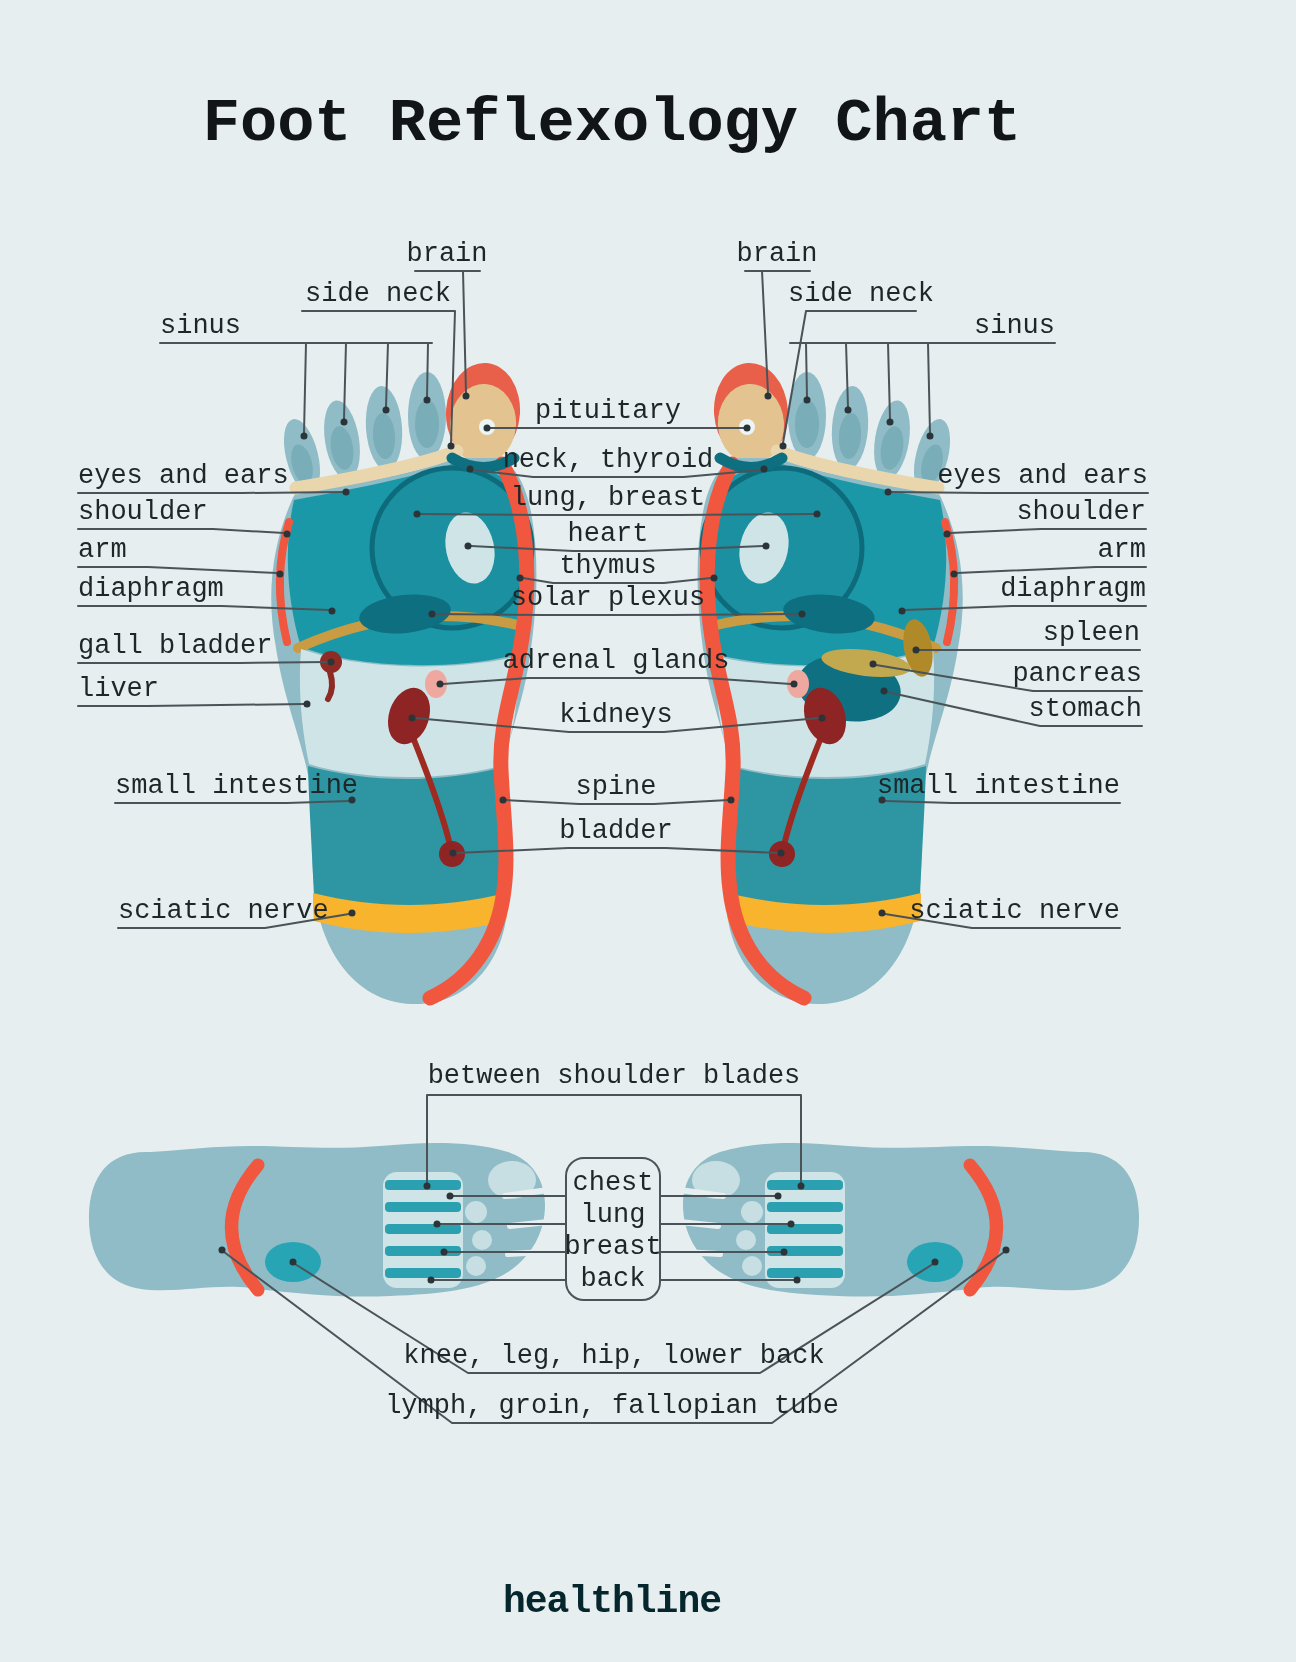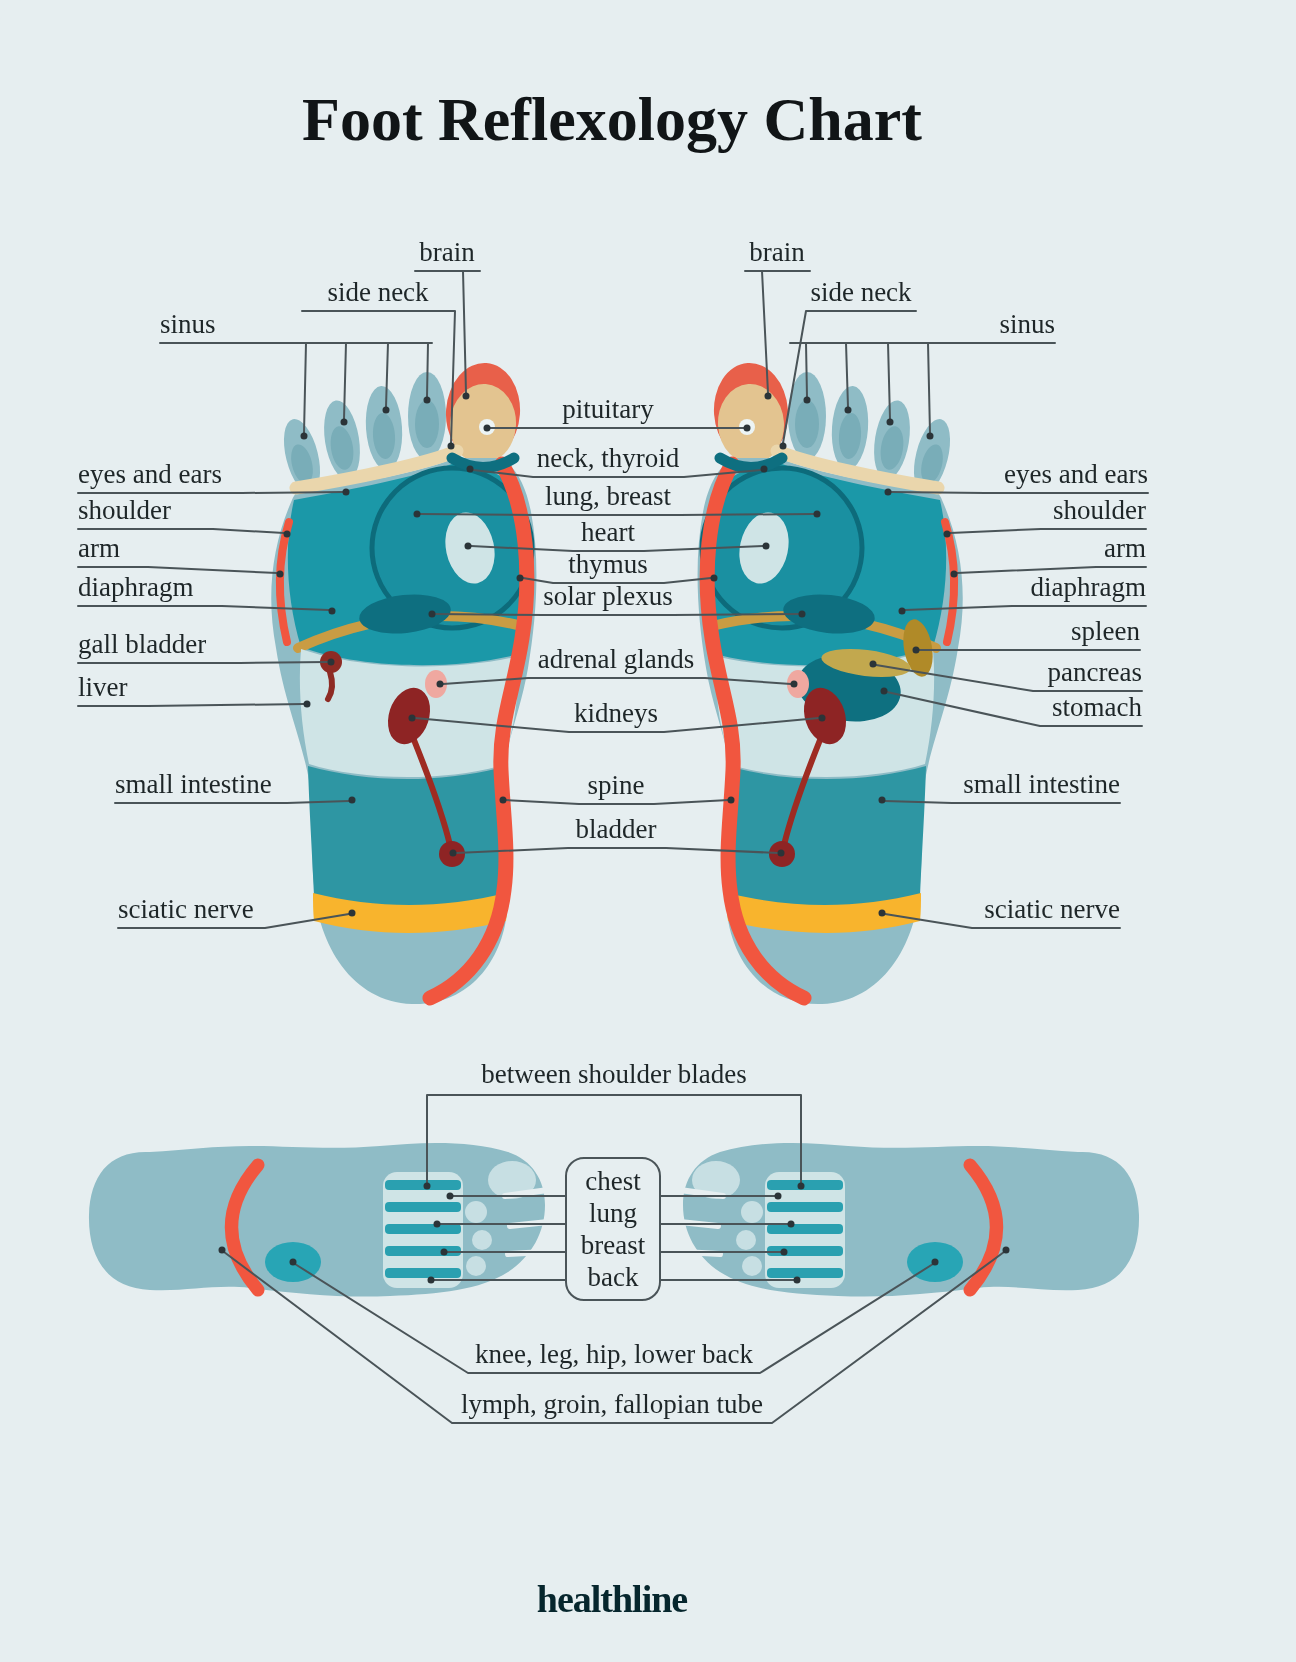--- a/index.html
+++ b/index.html
@@ -1,17 +1,17 @@
 <!DOCTYPE html>
 <html><head>
 <meta charset="utf-8">
 <style>
   html,body{margin:0;padding:0;background:#E6EEF0;}
   .page{position:relative;width:1296px;height:1662px;background:#E6EEF0;
-        font-family:Liberation Serif, serif;overflow:hidden;border-radius:25px;}
+        font-family:Liberation Mono, monospace;overflow:hidden;border-radius:25px;}
   svg{display:block;}
   .ttl{font-size:62px;font-weight:bold;fill:#111517;}
   .lbl{font-size:27px;fill:#1E2628;}
   .brand{font-size:38px;font-weight:bold;fill:#06262D;letter-spacing:-1px;}
   .ldr{stroke:#4A5458;stroke-width:2;fill:none;stroke-linecap:round;stroke-linejoin:round;}
   .dot{fill:#2B3438;}
 </style>
 </head>
 <body>
 

